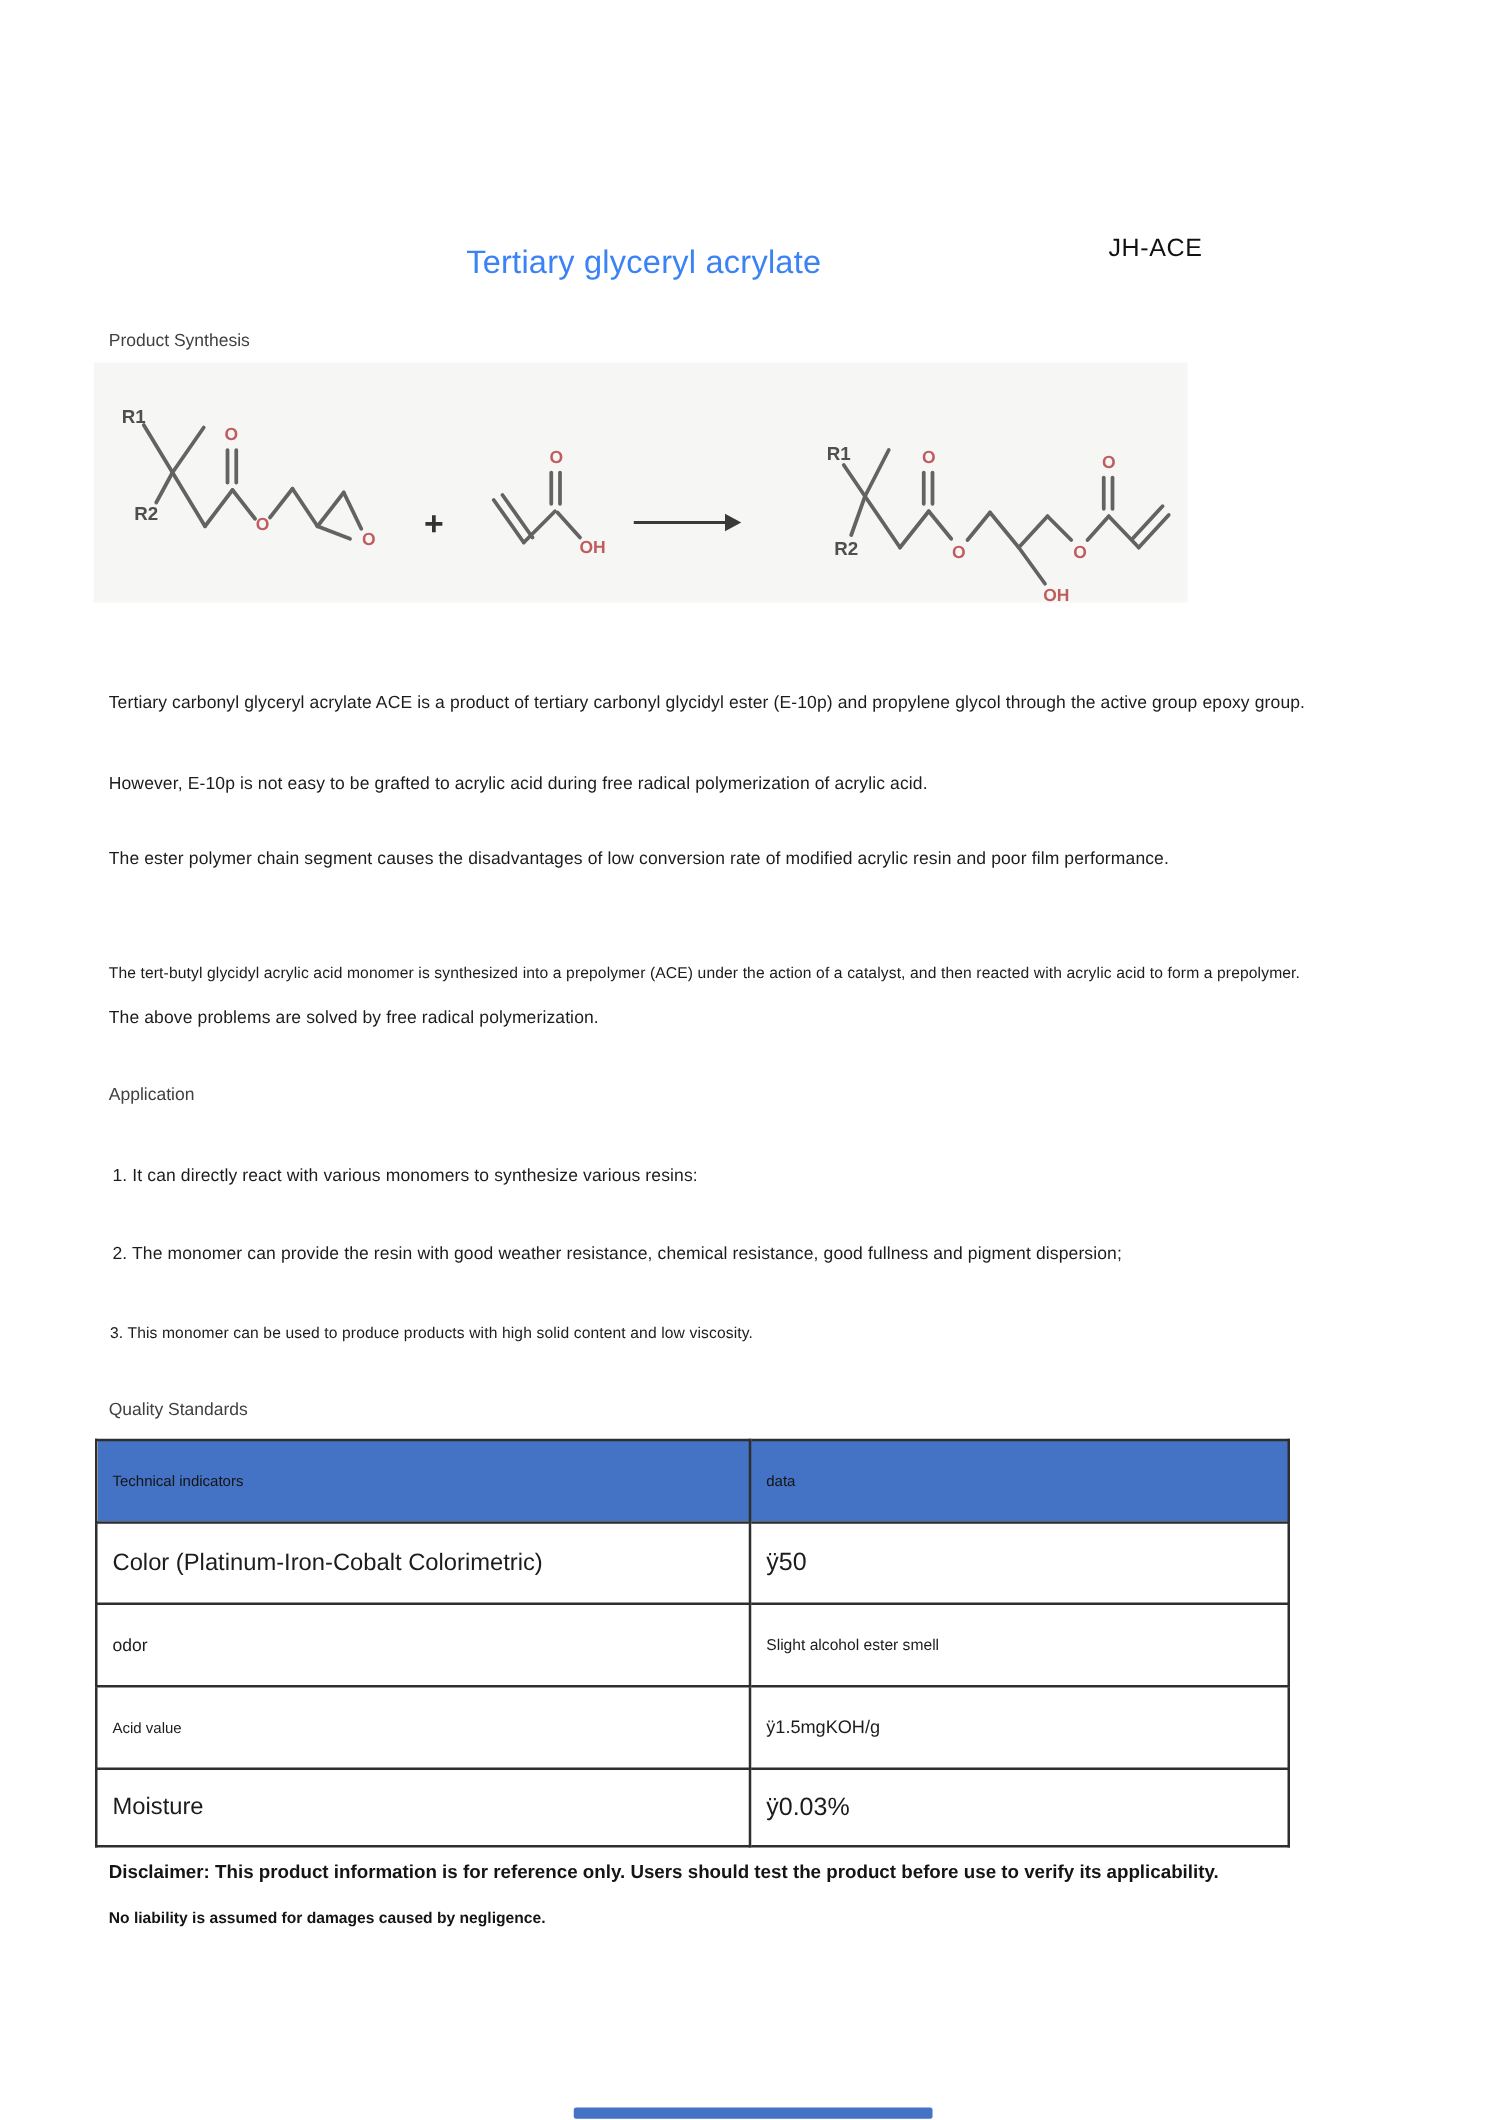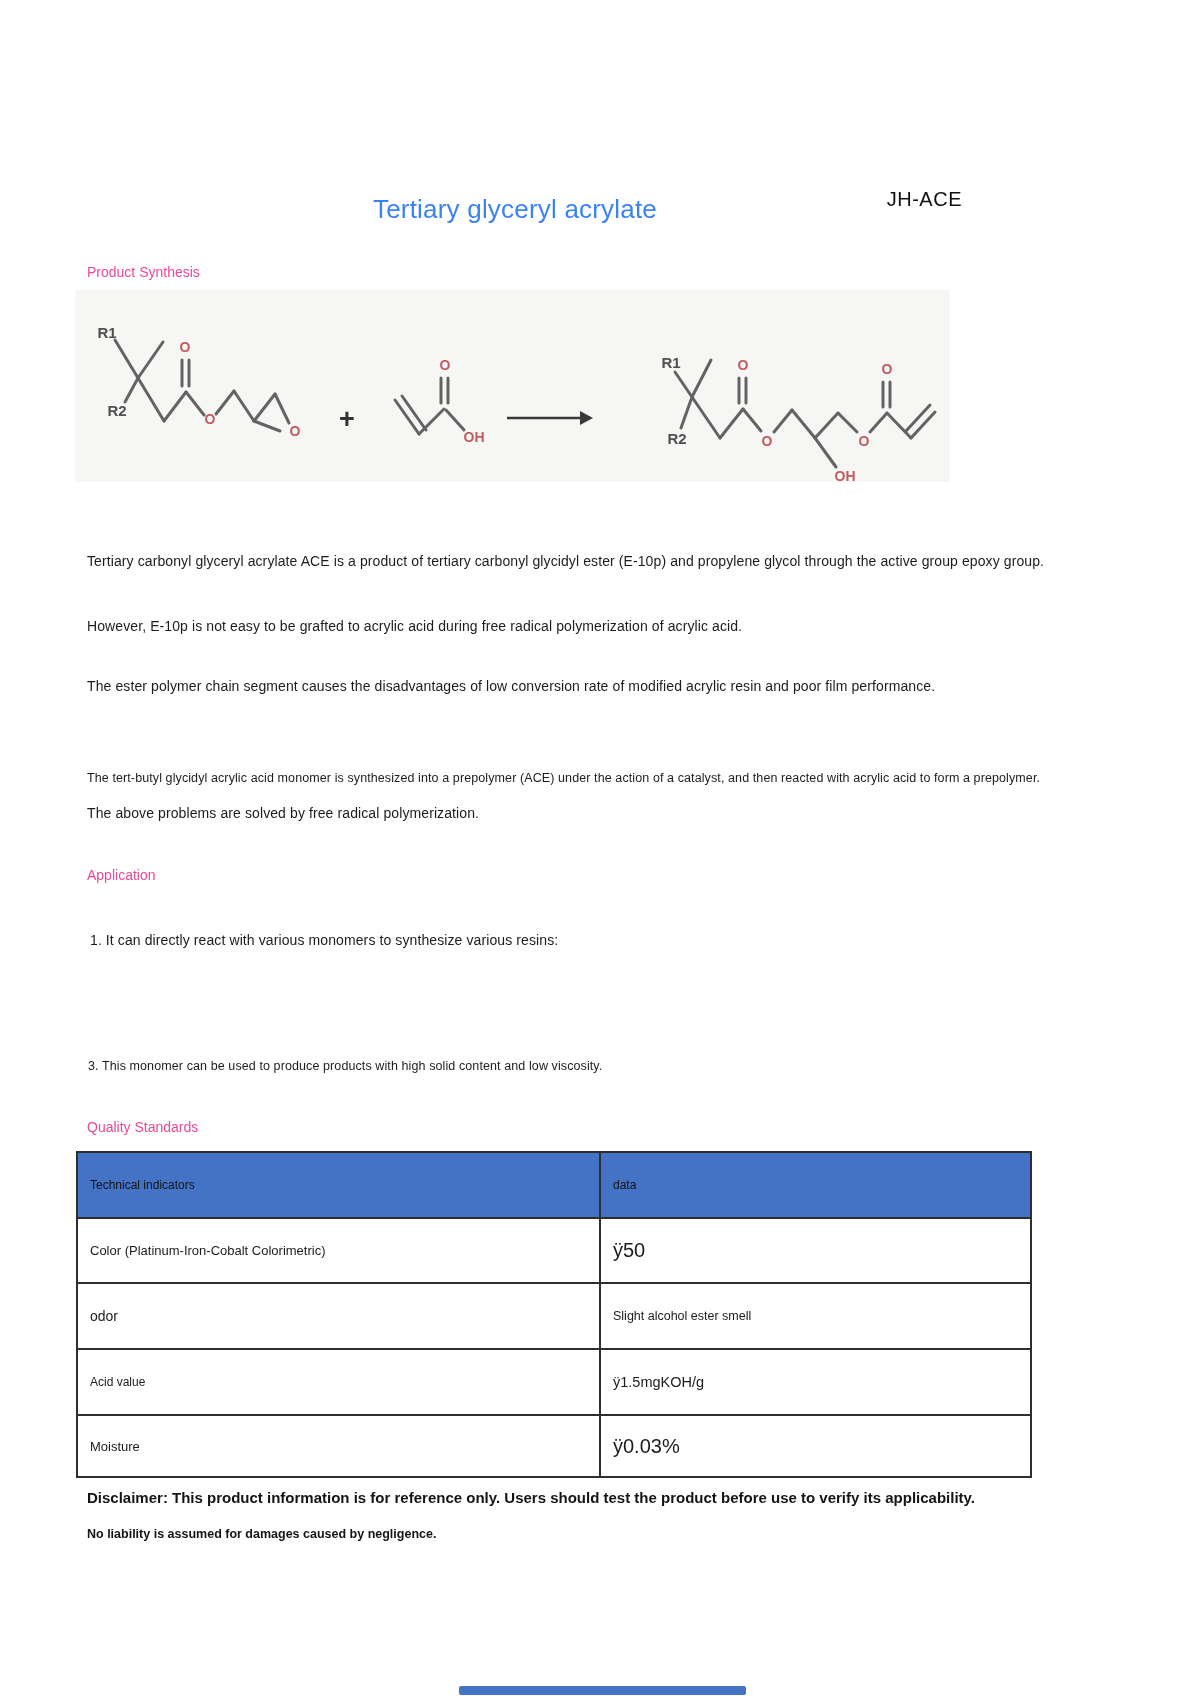--- a/index.html
+++ b/index.html
@@ -13,21 +13,21 @@
     font-family:"Liberation Sans",sans-serif;color:#1c1c1c;overflow:hidden;
   }
   .abs{position:absolute;}
   .doc-title{
     top:194px;left:0;width:1030px;text-align:center;margin:0;
     font-size:26px;font-weight:400;letter-spacing:.2px;color:#3b82f6;
   }
   .product-code{
     top:188px;right:238px;font-size:20px;font-weight:400;letter-spacing:.5px;color:#111;
   }
-  .section-label{font-size:14px;color:#ec4899;text-align:right;}
+  .section-label{font-size:14px;color:#404040;text-align:right;}
   .body-text{left:87px;width:1062px;font-size:14px;line-height:21px;margin:0;letter-spacing:.1px;}
   .body-text.small{font-size:12.5px;}
   .diagram{
     top:290px;left:75px;width:875px;height:192px;background:#f6f6f4;
     filter:blur(.4px);
   }
   .bond{stroke:var(--bond-gray);stroke-width:3;stroke-linecap:round;fill:none;}
   .atom{fill:var(--atom-red);font:bold 14px "Liberation Sans",sans-serif;text-anchor:middle;}
   .rlabel{fill:#4f4f4f;font:bold 15px "Liberation Sans",sans-serif;text-anchor:middle;}
   .plus{fill:#333;font:bold 27px "Liberation Sans",sans-serif;text-anchor:middle;}
@@ -40,21 +40,21 @@
   .qtable th,.qtable td{
     border:2px solid #2e2e2e;vertical-align:middle;text-align:left;
     padding:0 0 0 12px;overflow:hidden;
   }
   .qtable col.c1{width:523px;}
   .qtable th{
     background:var(--header-blue);font-weight:400;font-size:12px;color:#141414;height:64px;
   }
   .qtable td{background:#fff;}
   tr.rowA{height:65px;} tr.rowB{height:66px;} tr.rowC{height:66px;} tr.rowD{height:62px;padding-left:32px;}
-  .ind-md{font-size:13px;} .ind-lg{font-size:14px;} .ind-sm{font-size:12px;}
+  .ind-md{font-size:19px;} .ind-lg{font-size:14px;} .ind-sm{font-size:12px;}
   .val{padding-left:14px;}
   .val-lg{font-size:20px;} .val-sm{font-size:12.5px;} .val-md{font-size:14.5px;}
   .disclaimer{left:87px;top:1489px;font-size:15px;font-weight:700;color:#141414;margin:0;}
   .liability{left:87px;top:1527px;font-size:12.5px;font-weight:700;color:#141414;margin:0;}
   .footer-bar{
     top:1686px;left:459px;width:287px;height:9px;background:var(--header-blue);border-radius:2px;
   }
 </style>
 </head>
 <body>
@@ -141,20 +141,21 @@
 
   <p class="abs body-text" style="top:551px;">Tertiary carbonyl glyceryl acrylate ACE is a product of tertiary carbonyl glycidyl ester (E-10p) and propylene glycol through the active group epoxy group.</p>
   <p class="abs body-text" style="top:616px;">However, E-10p is not easy to be grafted to acrylic acid during free radical polymerization of acrylic acid.</p>
   <p class="abs body-text" style="top:676px;">The ester polymer chain segment causes the disadvantages of low conversion rate of modified acrylic resin and poor film performance.</p>
   <p class="abs body-text small" style="top:740px;margin-top:28px;">The tert-butyl glycidyl acrylic acid monomer is synthesized into a prepolymer (ACE) under the action of a catalyst, and then reacted with acrylic acid to form a prepolymer.</p>
   <p class="abs body-text" style="top:803px;">The above problems are solved by free radical polymerization.</p>
 
   <div class="abs section-label" style="top:867px;left:87px;">Application</div>
 
   <p class="abs body-text" style="top:930px;left:90px;">1. It can directly react with various monomers to synthesize various resins:</p>
+  <p class="abs body-text" style="top:992px;left:90px;">2. The monomer can provide the resin with good weather resistance, chemical resistance, good fullness and pigment dispersion;</p>
   <p class="abs body-text small" style="top:1056px;left:88px;">3. This monomer can be used to produce products with high solid content and low viscosity.</p>
 
   <div class="abs section-label" style="top:1119px;left:87px;">Quality Standards</div>
 
   <table class="qtable">
     <colgroup>
         <col class="c1">
         <col>
       </colgroup>
     <thead>

